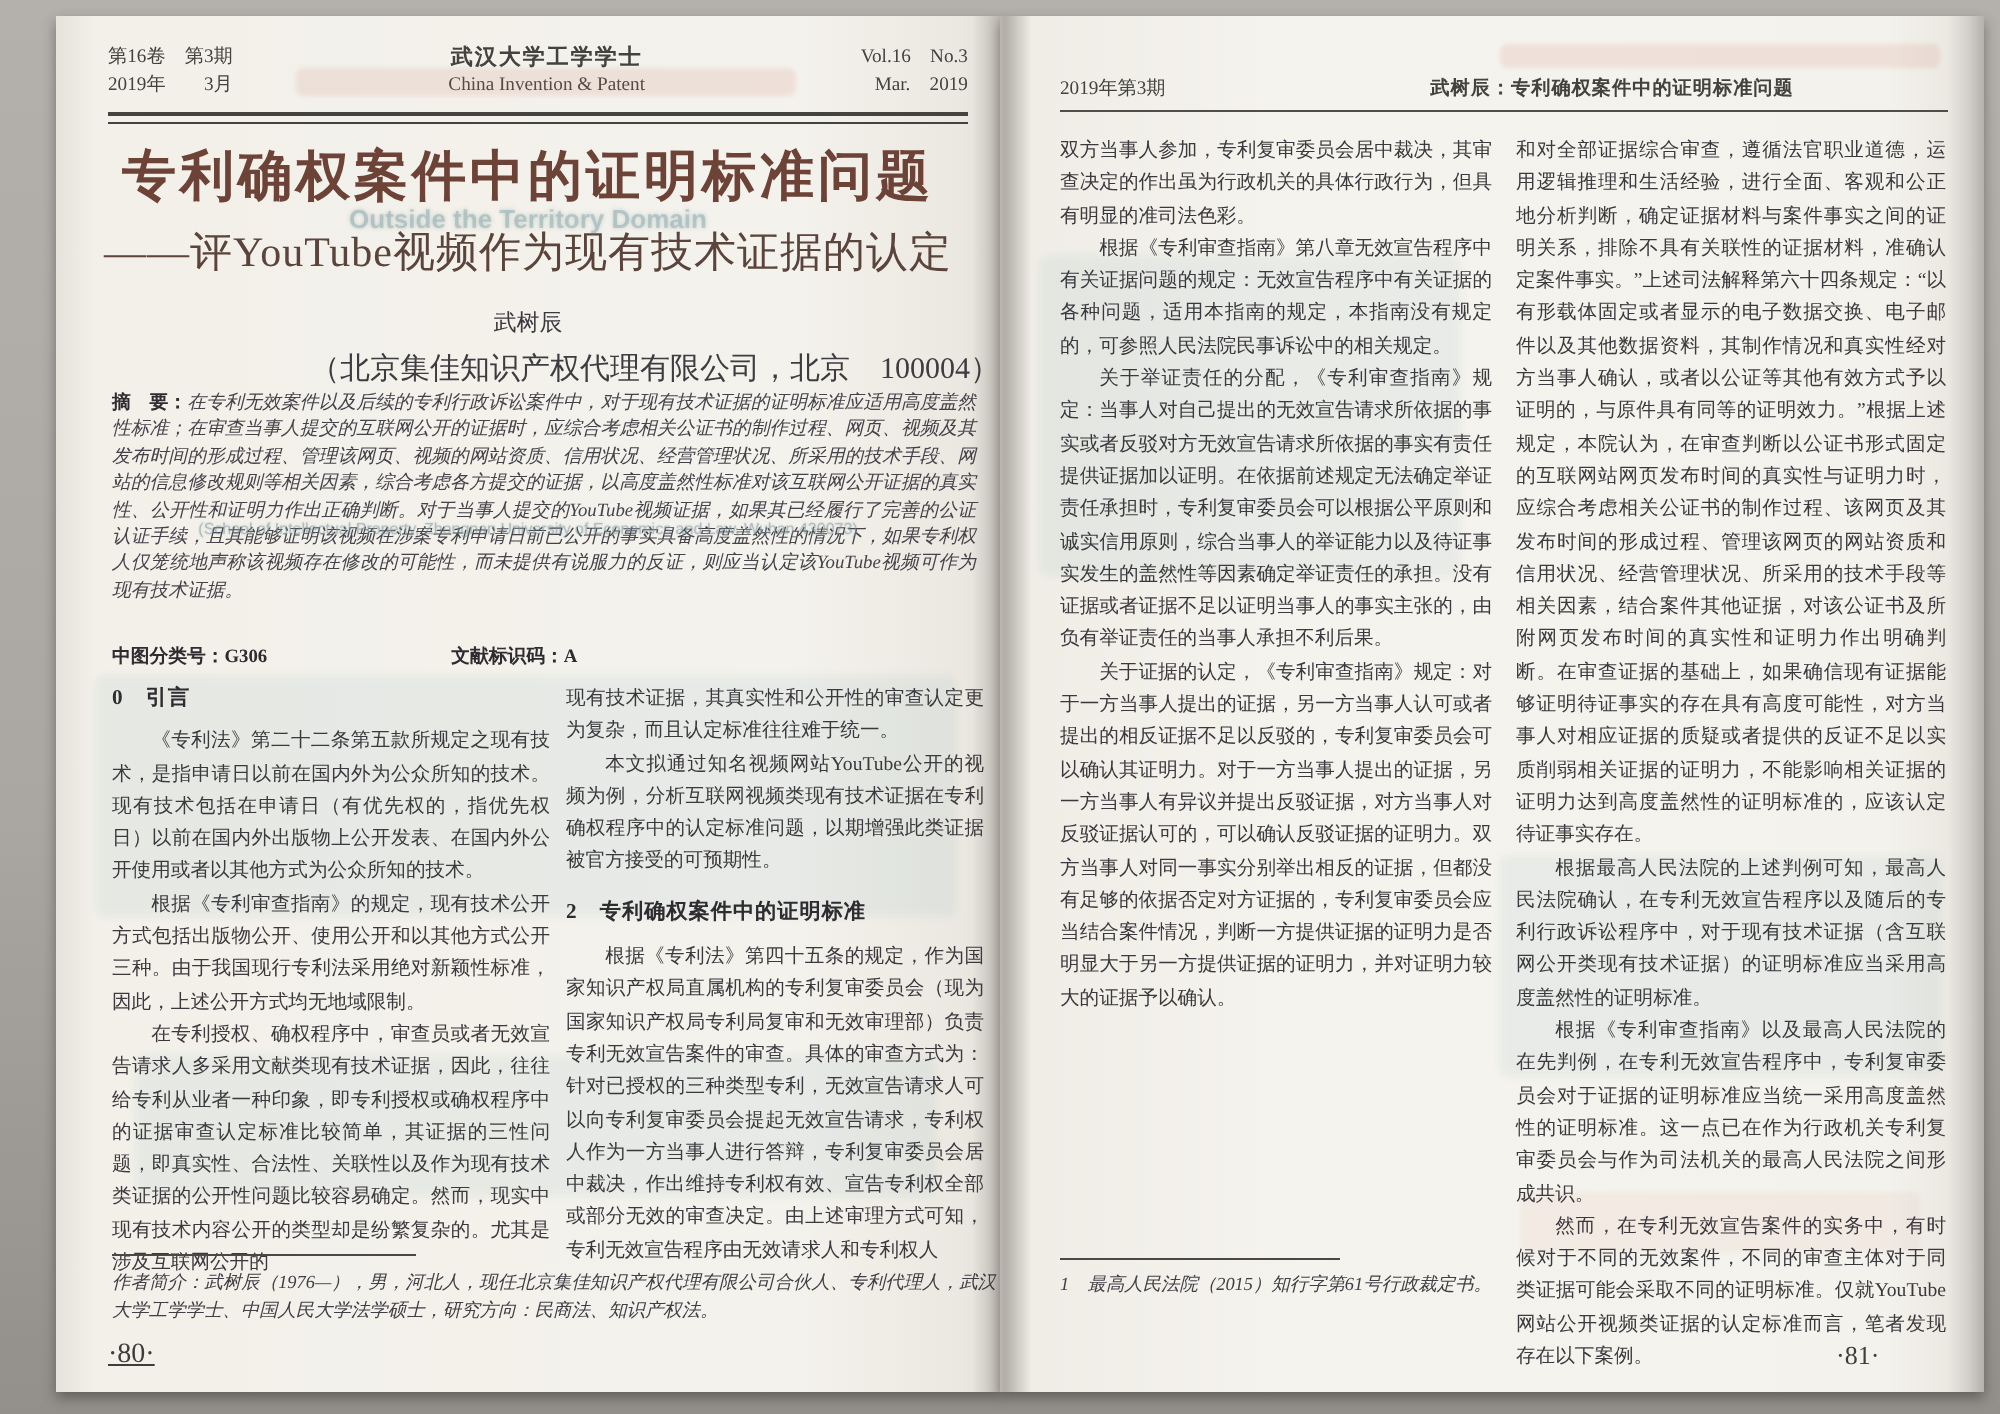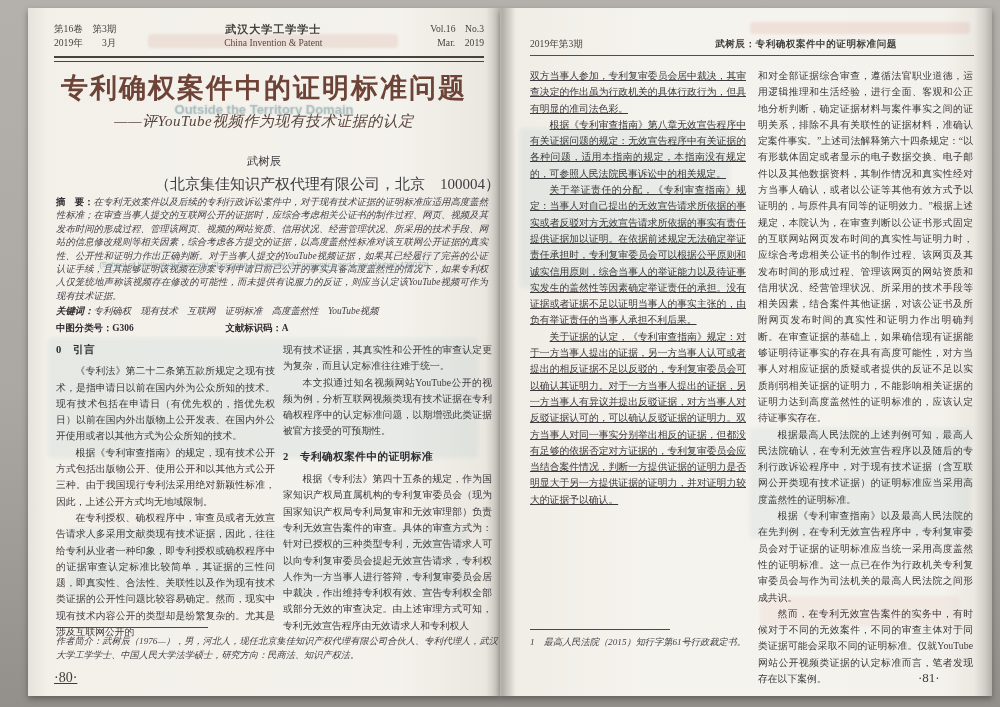--- a/index.html
+++ b/index.html
@@ -53,21 +53,21 @@
   .double-rule{
     position:absolute;top:48px;left:26px;right:16px;height:3px;
     border-top:2px solid #45433f;border-bottom:1px solid #45433f;
   }
   .art-title{
     position:absolute;top:62px;left:0;width:100%;text-align:center;
     font-size:27px;font-weight:bold;letter-spacing:2px;color:#6e4337;
   }
   .art-subtitle{
     position:absolute;top:104px;left:0;width:100%;text-align:center;
-    font-size:15px;font-style:italic;color:#5a443c;letter-spacing:.5px;
+    font-size:21px;color:#5a443c;letter-spacing:.5px;
   }
   .art-author{position:absolute;top:146px;left:0;width:100%;text-align:center;font-size:11.5px;color:#3b393d;}
   .art-affil{position:absolute;top:167px;left:0;width:100%;text-align:right;font-size:15px;color:#3e3c40;}
   .abstract{
     position:absolute;top:188px;left:28px;width:432px;
     font-size:9.4px;line-height:13.4px;text-align:justify;word-break:break-all;
   }
   .abstract .lbl{font-weight:bold;font-style:normal;color:#2e2c30;}
   .kw-line{position:absolute;top:297px;left:28px;width:432px;font-size:9.4px;}
   .kw-line .lbl{font-weight:bold;color:#2e2c30;}
@@ -82,21 +82,21 @@
   .lp-footnote{
     position:absolute;top:626px;left:28px;width:442px;
     font-size:9.2px;line-height:14px;font-style:italic;color:#413e45;text-align:justify;word-break:break-all;
   }
   .lp-pagenum{position:absolute;top:662px;left:26px;font-size:14px;color:#3f3d3a;text-decoration:underline;}
   
   .rp-header{position:absolute;top:30px;left:30px;right:20px;font-size:9.6px;color:#44423f;}
   .rp-header .issue{position:absolute;left:0;top:0;}
   .rp-header .running{position:absolute;left:110px;right:0;top:0;text-align:center;font-weight:bold;letter-spacing:.5px;}
   .rp-rule{position:absolute;top:47px;left:30px;right:18px;border-top:1.5px solid #514e4a;}
-  .rp-col1{position:absolute;top:60px;left:30px;width:216px;text-decoration:underline;}
+  .rp-col1{position:absolute;top:60px;left:30px;width:216px;}
   .rp-col2{position:absolute;top:60px;left:258px;width:215px;}
   .rp-col2 .sec-heading{margin:8px 0 6px 0;font-size:9.7px;letter-spacing:-.3px;}
   .rp-fn-divider{position:absolute;left:30px;top:621px;width:140px;border-top:1.5px solid #4a4744;}
   .rp-footnote{
     position:absolute;top:628px;left:30px;width:330px;
     font-size:9.2px;font-style:italic;color:#413e45;
   }
   .rp-pagenum{position:absolute;top:662px;left:418px;font-size:13px;color:#3f3d3a;}
   
   .bleed-en1{
@@ -144,23 +144,20 @@
     <div class="smudge blue" style="top:520px;left:40px;width:400px;height:70px;"></div>
 
     <div class="art-title">专利确权案件中的证明标准问题</div>
     <div class="art-subtitle">——评YouTube视频作为现有技术证据的认定</div>
     <div class="art-author">武树辰</div>
     <div class="art-affil">（北京集佳知识产权代理有限公司，北京　100004）</div>
 
     <div class="abstract kai">
       <span class="lbl">摘　要：</span><span>在专利无效案件以及后续的专利行政诉讼案件中，对于现有技术证据的证明标准应适用高度盖然性标准；在审查当事人提交的互联网公开的证据时，应综合考虑相关公证书的制作过程、网页、视频及其发布时间的形成过程、管理该网页、视频的网站资质、信用状况、经营管理状况、所采用的技术手段、网站的信息修改规则等相关因素，综合考虑各方提交的证据，以高度盖然性标准对该互联网公开证据的真实性、公开性和证明力作出正确判断。对于当事人提交的YouTube视频证据，如果其已经履行了完善的公证认证手续，且其能够证明该视频在涉案专利申请日前已公开的事实具备高度盖然性的情况下，如果专利权人仅笼统地声称该视频存在修改的可能性，而未提供有说服力的反证，则应当认定该YouTube视频可作为现有技术证据。</span>
     </div>
-    <div class="kw-line kai">
-      <span class="lbl">关键词：</span><span>专利确权　现有技术　互联网　证明标准　高度盖然性　YouTube视频</span>
-    </div>
     <div class="clc-line">
       <span>中图分类号：G306</span><span class="doc">文献标识码：A</span>
     </div>
 
     <div class="lp-columns">
       <div class="lp-col1 body-text">
         <div class="sec-heading">0　引言</div>
         <p>《专利法》第二十二条第五款所规定之现有技术，是指申请日以前在国内外为公众所知的技术。现有技术包括在申请日（有优先权的，指优先权日）以前在国内外出版物上公开发表、在国内外公开使用或者以其他方式为公众所知的技术。</p>
         <p>根据《专利审查指南》的规定，现有技术公开方式包括出版物公开、使用公开和以其他方式公开三种。由于我国现行专利法采用绝对新颖性标准，因此，上述公开方式均无地域限制。</p>
         <p>在专利授权、确权程序中，审查员或者无效宣告请求人多采用文献类现有技术证据，因此，往往给专利从业者一种印象，即专利授权或确权程序中的证据审查认定标准比较简单，其证据的三性问题，即真实性、合法性、关联性以及作为现有技术类证据的公开性问题比较容易确定。然而，现实中现有技术内容公开的类型却是纷繁复杂的。尤其是涉及互联网公开的</p>

